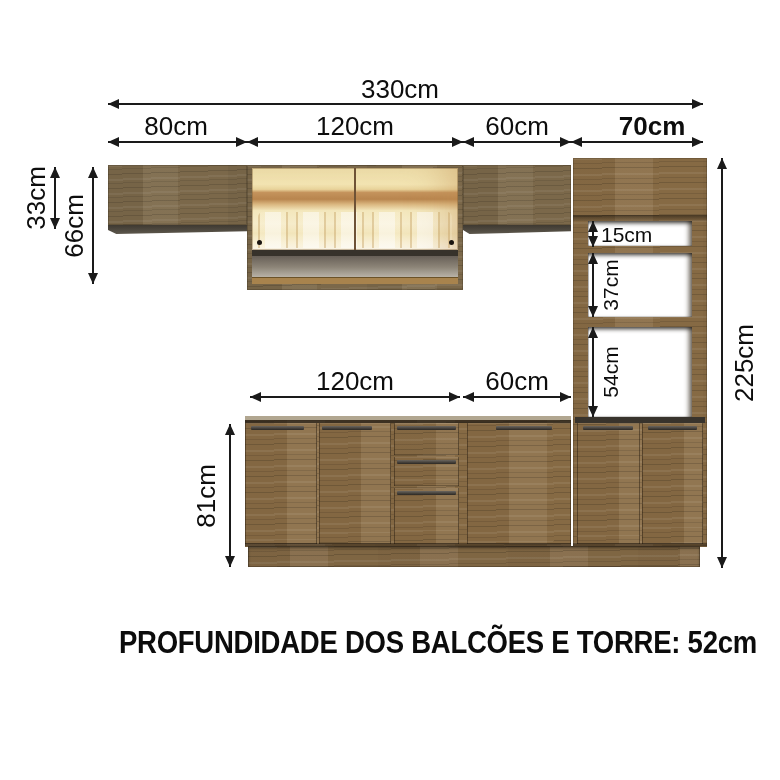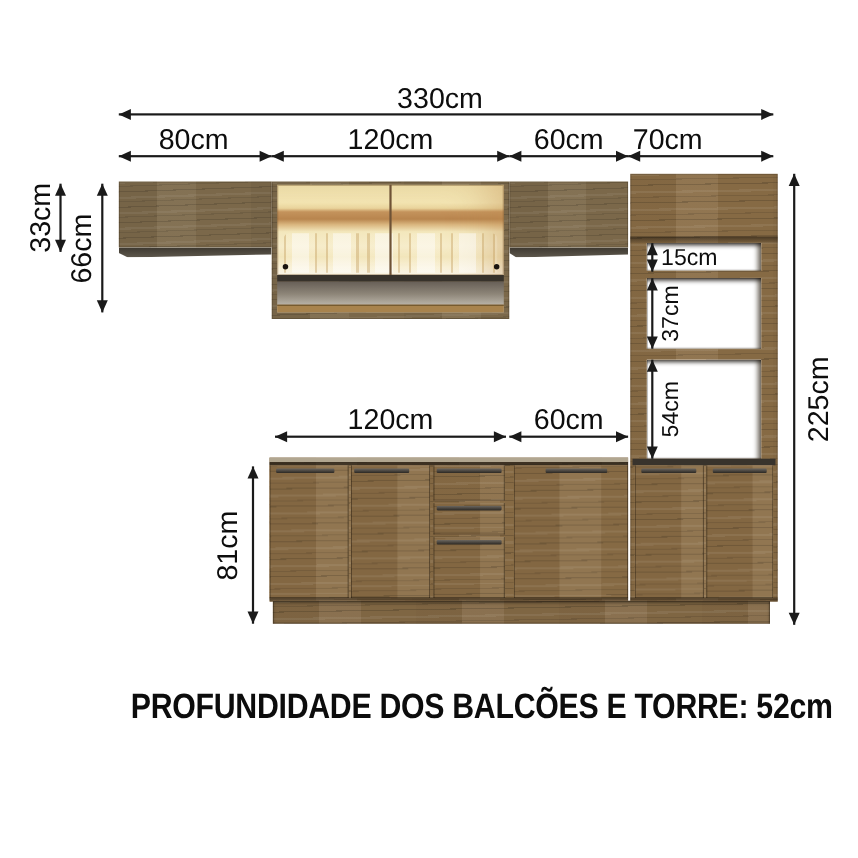--- a/index.html
+++ b/index.html
@@ -112,21 +112,21 @@
   <div class="dimh" style="left:108px;top:103px;width:595px;"></div>
   <div class="dlabel" style="left:400px;top:89px;">330cm</div>
 
   <div class="dimh" style="left:108px;top:141px;width:139px;"></div>
   <div class="dlabel" style="left:176px;top:126px;">80cm</div>
   <div class="dimh" style="left:247px;top:141px;width:216px;"></div>
   <div class="dlabel" style="left:355px;top:126px;">120cm</div>
   <div class="dimh" style="left:463px;top:141px;width:108px;"></div>
   <div class="dlabel" style="left:517px;top:126px;">60cm</div>
   <div class="dimh" style="left:571px;top:141px;width:132px;"></div>
-  <div class="dlabel" style="left:607px;top:126px;">70cm</div>
+  <div class="dlabel" style="left:652px;top:126px;font-weight:bold;">70cm</div>
 
   <div class="dimv" style="left:54px;top:167px;height:62px;"></div>
   <div class="dlabel v" style="left:36px;top:198px;">33cm</div>
   <div class="dimv" style="left:92px;top:167px;height:117px;"></div>
   <div class="dlabel v" style="left:74px;top:226px;">66cm</div>
 
   <div class="dimv" style="left:721px;top:158px;height:410px;"></div>
   <div class="dlabel v" style="left:744px;top:363px;">225cm</div>
 
   <div class="dimv" style="left:229px;top:424px;height:143px;"></div>

